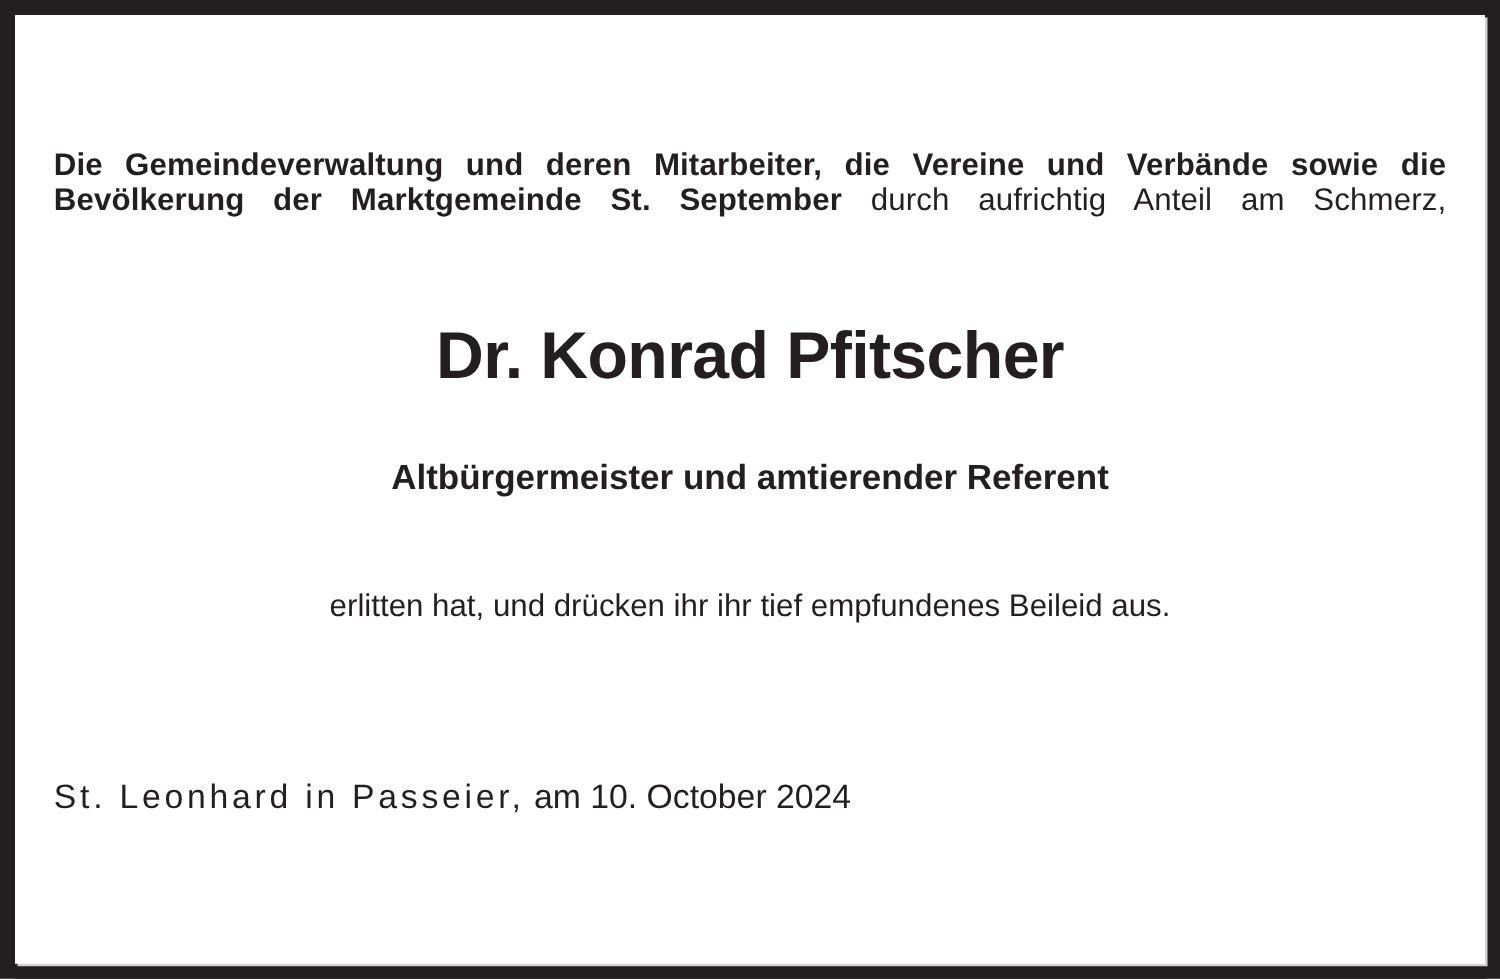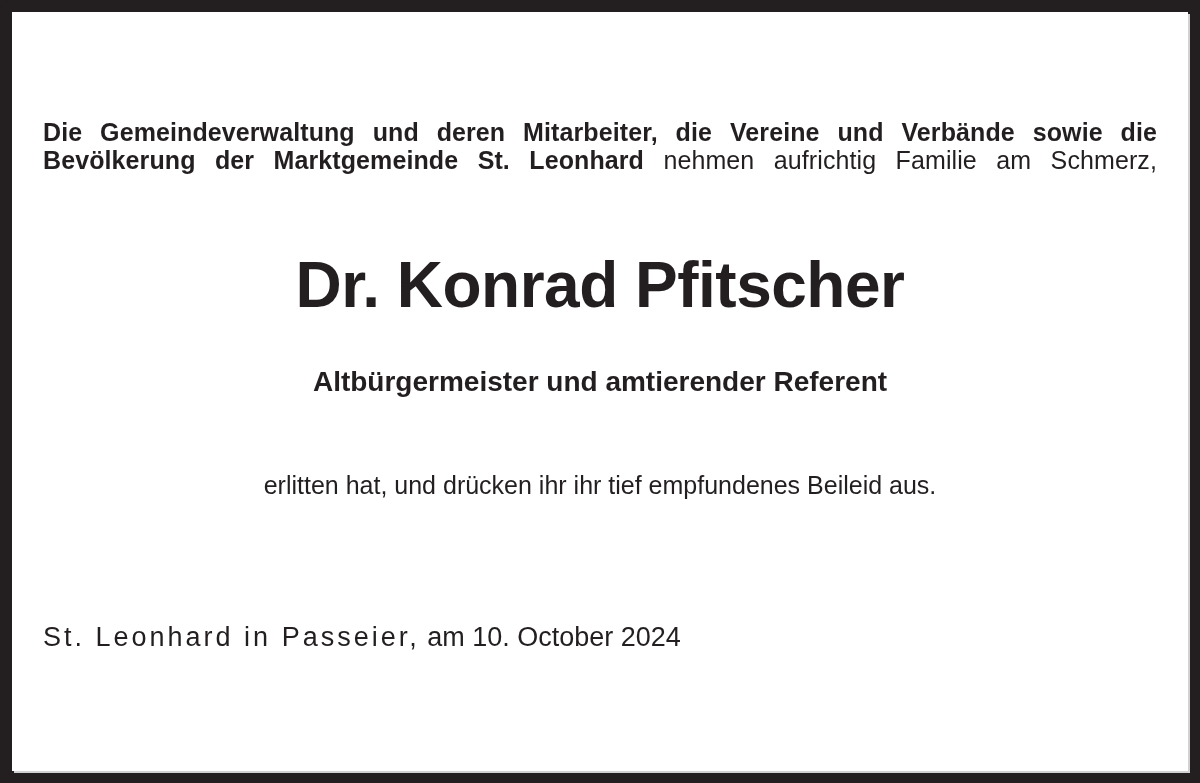--- a/index.html
+++ b/index.html
@@ -43,21 +43,21 @@
   .intro .line {
     text-align: justify;
     white-space: normal;
   }
   .intro .line.just {
     text-align-last: justify;
   }
   .intro .seg-bold { font-weight: bold; }
   .deceased-name {
     margin: 76px 0 0 0;
-    font-size: 64px;
+    font-size: 53px;
     line-height: 70px;
     font-weight: bold;
     text-align: center;
     letter-spacing: -0.5px;
   }
   .deceased-title {
     margin: 46px 0 0 0;
     font-size: 28px;
     line-height: 31px;
     font-weight: bold;
@@ -79,21 +79,21 @@
   .dateline .date  { letter-spacing: 0; }
 </style>
 </head>
 <body>
 
 <div class="frame">
   <div class="card">
 
     <div class="intro">
         <div class="line just"><span class="seg-bold">Die Gemeindeverwaltung und deren Mitarbeiter, die Vereine und Verbände sowie die</span></div>
-        <div class="line just"><span class="seg-bold">Bevölkerung der Marktgemeinde St. Leonhard</span><span class="seg-regular"> nehmen aufrichtig Familie am Schmerz,</span></div>
+        <div class="line just"><span class="seg-bold">Bevölkerung der Marktgemeinde St. September</span><span class="seg-regular"> durch aufrichtig Anteil am Schmerz,</span></div>
       </div>
 
     <h1 class="deceased-name">Dr. Konrad Pfitscher</h1>
 
     <div class="deceased-title">Altbürgermeister und amtierender Referent</div>
 
     <div class="condolence">erlitten hat, und drücken ihr ihr tief empfundenes Beileid aus.</div>
 
     <div class="dateline">
       <span class="place">St. Leonhard in Passeier,</span><span> </span><span class="date">am 10. October 2024</span>

